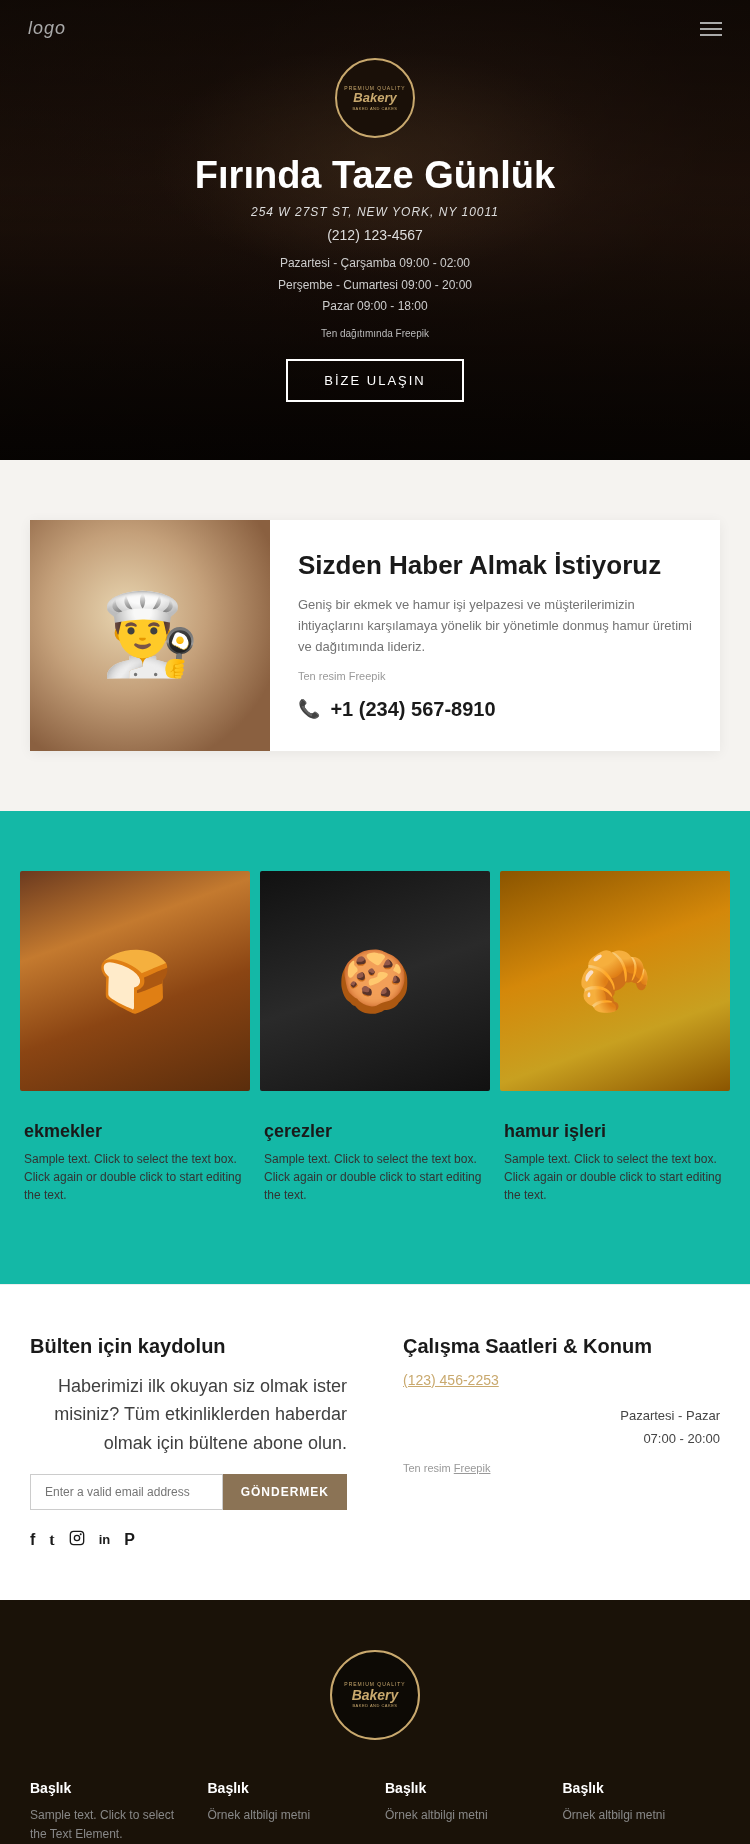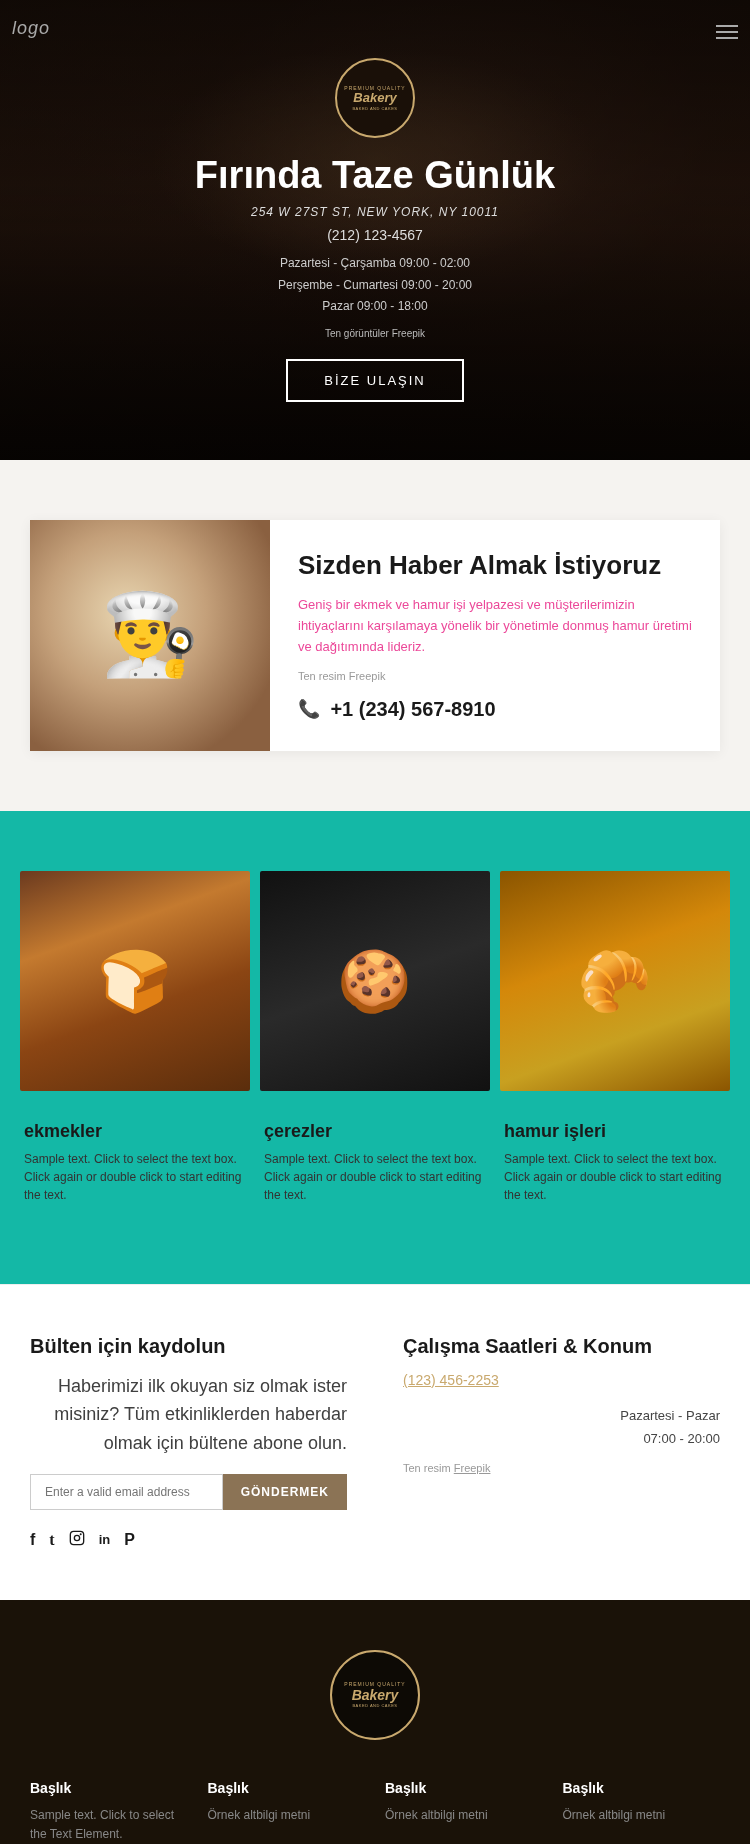--- a/index.html
+++ b/index.html
@@ -4,22 +4,22 @@
   <style>
     * { margin: 0; padding: 0; box-sizing: border-box; }
     body { font-family: Arial, sans-serif; width: 750px; background: #fff; }
 
     
     .header {
       position: absolute;
       top: 0; left: 0; right: 0;
       display: flex;
       justify-content: space-between;
-      align-items: flex-end;
-      padding: 18px 12px;
+      align-items: center;
+      padding: 18px 28px;
       z-index: 10;
     }
     .logo-text {
       color: #aaa;
       font-size: 18px;
       font-style: italic;
       letter-spacing: 1px;
     }
     .hamburger {
       display: flex;
@@ -202,21 +202,21 @@
     }
     .about-title {
       font-size: 26px;
       font-weight: bold;
       color: #1a1a1a;
       line-height: 1.2;
       margin-bottom: 14px;
     }
     .about-desc {
       font-size: 13px;
-      color: #ec4899;
+      color: #737373;
       line-height: 1.6;
       margin-bottom: 12px;
     }
     .about-photo-credit {
       font-size: 11px;
       color: #999;
       margin-bottom: 16px;
     }
     .about-phone {
       display: flex;
@@ -490,21 +490,21 @@
       </div>
       <h1 class="hero-title">Fırında Taze Günlük</h1>
       <div class="hero-address">254 W 27ST ST, NEW YORK, NY 10011</div>
       <div class="hero-phone">(212) 123-4567</div>
       <div class="hero-hours">
         <div>Pazartesi - Çarşamba 09:00 - 02:00</div>
         <div>Perşembe - Cumartesi 09:00 - 20:00</div>
         <div>Pazar 09:00 - 18:00</div>
       </div>
       <div class="hero-photo-credit">
-        <span>Ten görüntüler Freepik</span>
+        <span>Ten dağıtımında Freepik</span>
       </div>
       <button class="hero-btn">BİZE ULAŞIN</button>
     </div>
   </section>
 </div>
 
 <section class="section-about">
   <div class="about-card">
     <div class="about-img">
       <div class="about-img-inner"></div>

